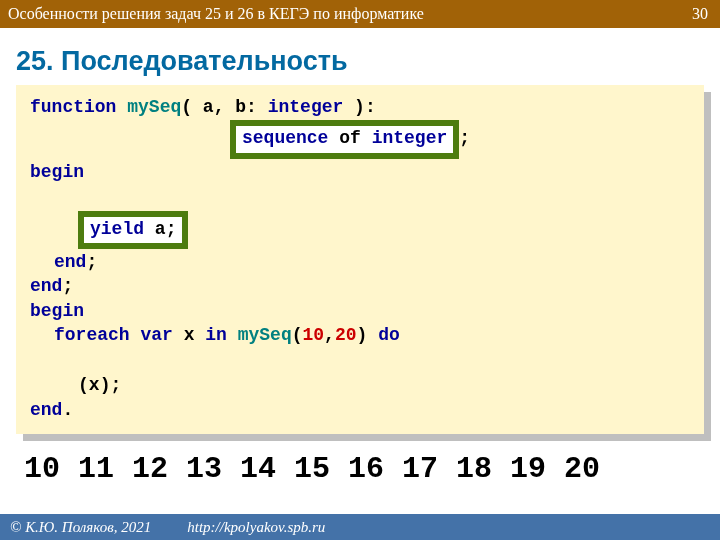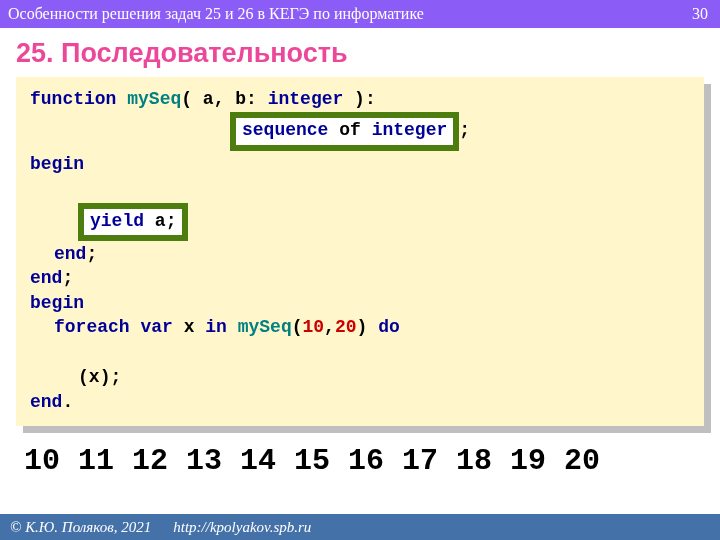--- a/index.html
+++ b/index.html
@@ -7,34 +7,35 @@
   
   .slide {
     width: 720px;
     height: 540px;
     position: relative;
     background: #fff;
   }
   
   .topbar {
     height: 28px;
-    background: #8b5cf6;
+    background: #a16207;
     color: #fff;
     display: flex;
     align-items: center;
     justify-content: space-between;
     padding: 0 12px 0 8px;
     font-family: "Times New Roman", serif;
   }
   
   .heading {
     font-size: 27px;
     font-weight: bold;
-    color: #ec4899;
+    color: #0369a1;
     padding: 10px 0 8px 16px;
+    margin-top: 8px;
   }
   
   .code-wrap {
     position: relative;
     margin: 0 16px 0 16px;
   }
   .code-shadow {
     position: absolute;
     top: 7px; left: 7px; right: -7px; bottom: -7px;
     background: #bfbfbf;
@@ -72,21 +73,21 @@
   
   .footer {
     position: absolute;
     left: 0; bottom: 0;
     width: 100%;
     height: 26px;
     background: #4472a8;
     color: #fff;
     display: flex;
     align-items: center;
-    gap: 22px;
+    gap: 36px;
     padding-left: 10px;
     font-family: "Times New Roman", serif;
     font-style: italic;
     font-size: 15px;
   }
   
   .indent1 { padding-left: 24px; display: block; }
   .indent2 { padding-left: 48px; display: block; margin-top: 26px; }
   .indent-seq { padding-left: 200px; display: block; }
   

